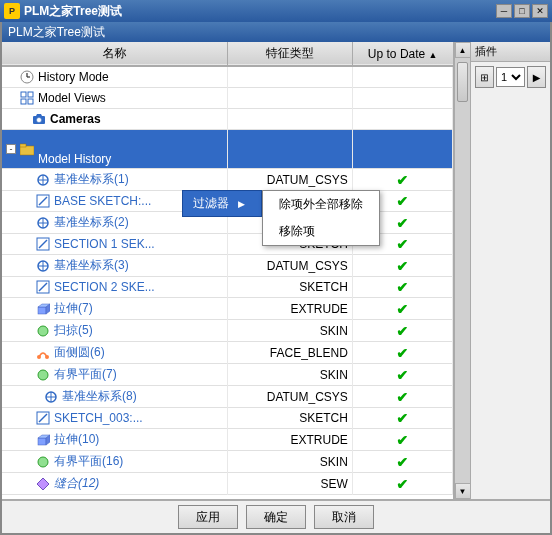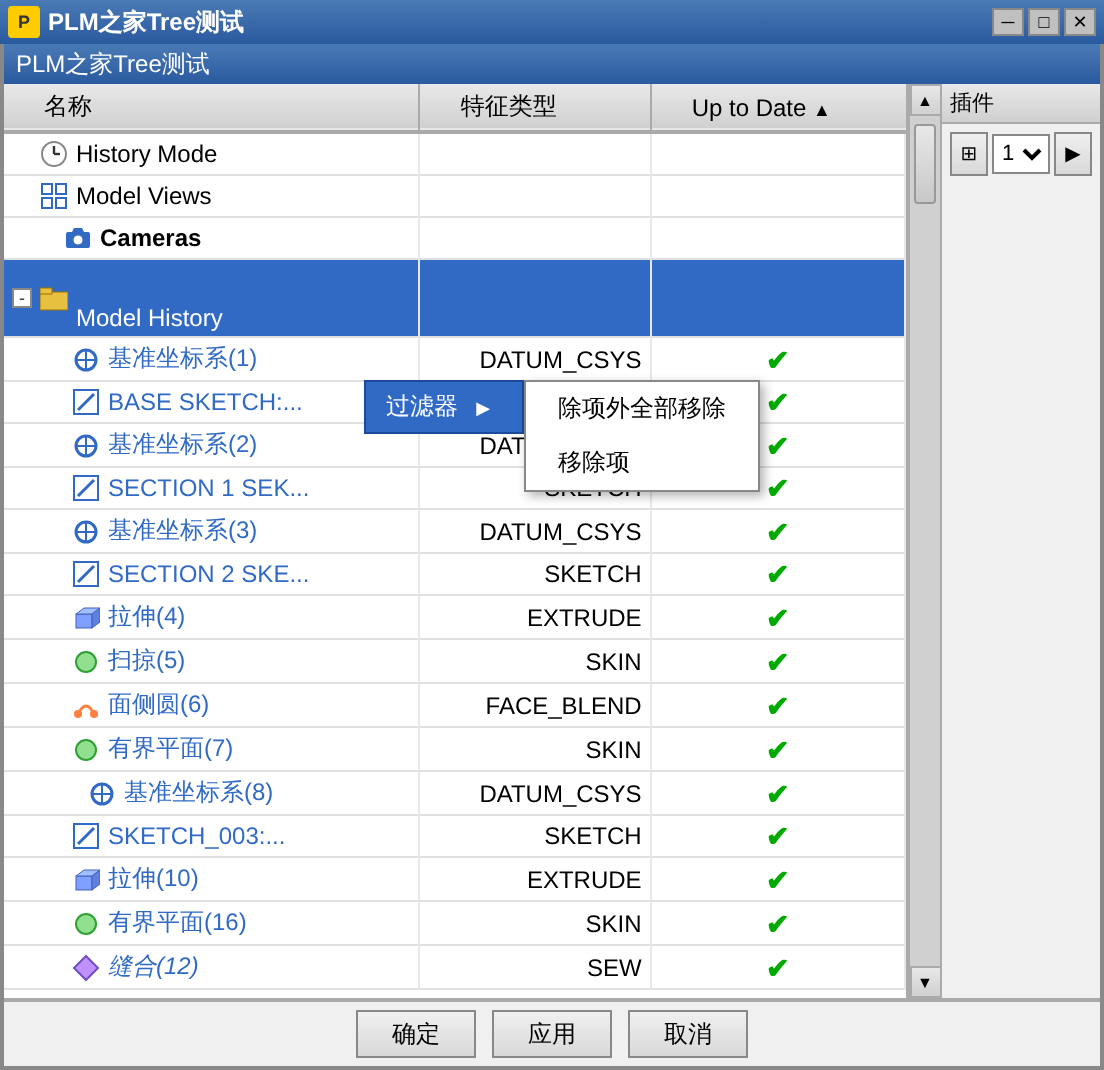--- a/index.html
+++ b/index.html
@@ -94,22 +94,22 @@
       border-collapse: collapse;
       font-size: 12px;
     }
 
     thead tr {
       background: linear-gradient(to bottom, #e8e8e8, #d0d0d0);
       border-bottom: 2px solid #aaa;
     }
 
     thead th {
-      padding: 3px 20px;
-      text-align: left;
+      padding: 3px 0;
+      text-align: center;
       border-right: 1px solid #aaa;
       font-weight: normal;
       white-space: nowrap;
       cursor: pointer;
     }
 
     thead th:last-child {
       border-right: none;
     }
 
@@ -531,21 +531,21 @@
                 <td style="padding-left: 20px;">
                   <div class="cell-name">
                     <span style="display: inline-block; width: 10px;"></span>
                     <span class="tree-icon">
                       <svg width="14" height="14" viewBox="0 0 14 14">
                         <rect x="2" y="5" width="8" height="7" fill="#80a0ff" stroke="#4060c0" stroke-width="0.5"></rect>
                         <polygon points="2,5 6,2 14,2 10,5" fill="#a0c0ff" stroke="#4060c0" stroke-width="0.5"></polygon>
                         <polygon points="10,5 14,2 14,9 10,12" fill="#6080e0" stroke="#4060c0" stroke-width="0.5"></polygon>
                       </svg>
                     </span>
-                    <span style="color: rgb(49, 106, 197);">拉伸(4)</span>
+                    <span style="color: rgb(49, 106, 197);">拉伸(7)</span>
                   </div>
                 </td>
                 <td>EXTRUDE</td>
                 <td style="text-align: center;"><span class="check-green">✔</span></td>
               </tr>
               <tr>
                 <td style="padding-left: 20px;">
                   <div class="cell-name">
                     <span style="display: inline-block; width: 10px;"></span>
                     <span class="tree-icon">
@@ -705,19 +705,19 @@
         </div>
         <div class="context-menu">
           <div class="context-menu-item">除项外全部移除</div>
           <div class="context-menu-item">移除项</div>
         </div>
       </div>
 
     </div>
 
     <div class="bottom-bar">
+      <button class="btn">应用</button>
       <button class="btn">确定</button>
-      <button class="btn">应用</button>
       <button class="btn">取消</button>
     </div>
 
   </div>
 </div>
 
 </body></html>

